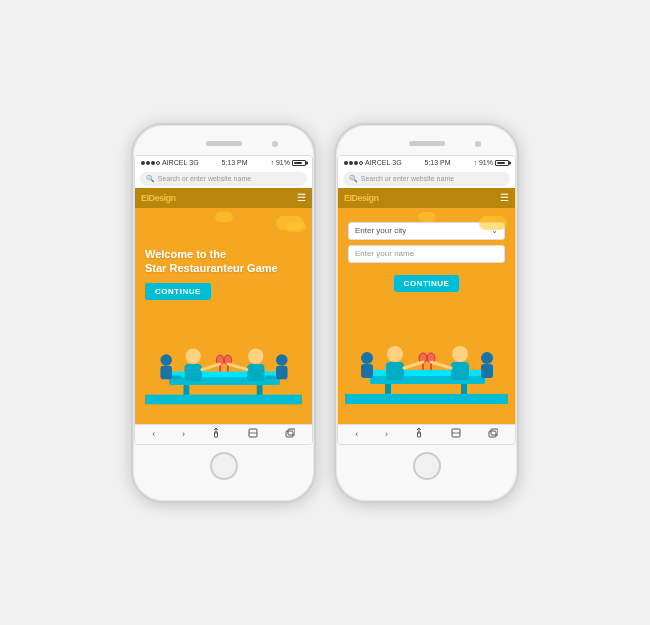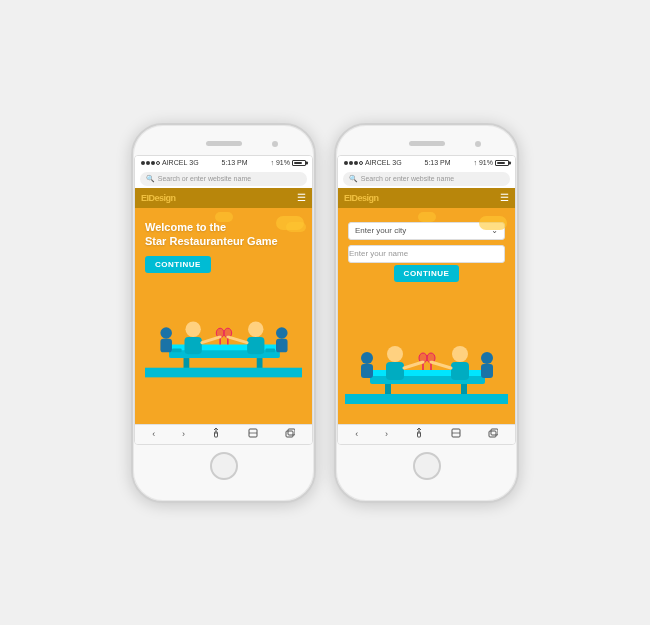--- a/index.html
+++ b/index.html
@@ -237,24 +237,24 @@
       margin-bottom: 5px;
     }
     .form-input {
       width: 100%;
       height: 18px;
       background: white;
       border: 1px solid #ddd;
       border-radius: 3px;
       display: flex;
       align-items: center;
-      padding: 0 0;
+      padding: 0 6px;
       font-size: 8px;
       color: #999;
-      margin-bottom: 2px;
+      margin-bottom: 12px;
     }
 
     
     .browser-bar {
       background: #f8f8f8;
       border-top: 1px solid #e0e0e0;
       height: 20px;
       display: flex;
       align-items: center;
       justify-content: space-around;
@@ -319,21 +319,21 @@
         <span class="hamburger">☰</span>
       </div>
 
       <div class="screen-content">
         <div class="screen1-bg">
 
           <div style="position:absolute;top:8px;right:8px;width:28px;height:14px;background:rgba(255,200,50,0.6);border-radius:12px;"></div>
           <div style="position:absolute;top:14px;right:6px;width:20px;height:10px;background:rgba(255,200,50,0.5);border-radius:10px;"></div>
           <div style="position:absolute;top:4px;left:80px;width:18px;height:10px;background:rgba(255,200,50,0.5);border-radius:10px;"></div>
 
-          <div class="welcome-title" style="white-space:pre-line;">Welcome to the
+          <div class="welcome-title" style="white-space:pre-line;margin-top:27px;">Welcome to the
 Star Restauranteur Game</div>
           <button class="continue-btn">CONTINUE</button>
 
           <svg class="restaurant-svg" viewBox="0 0 163 90" xmlns="http://www.w3.org/2000/svg">
 
             <rect x="25" y="60" width="115" height="10" rx="2" fill="#00bcd4"></rect>
 
             <rect x="40" y="70" width="6" height="18" fill="#0097a7"></rect>
             <rect x="116" y="70" width="6" height="18" fill="#0097a7"></rect>
 

